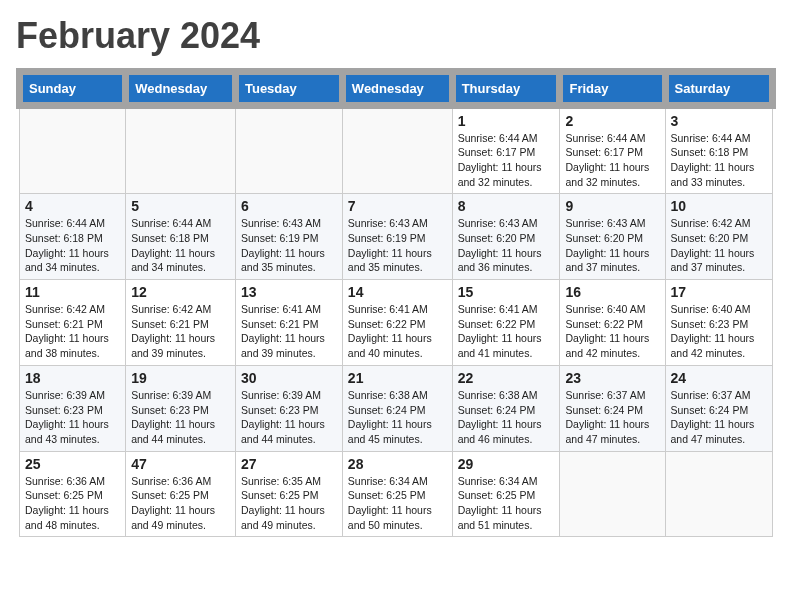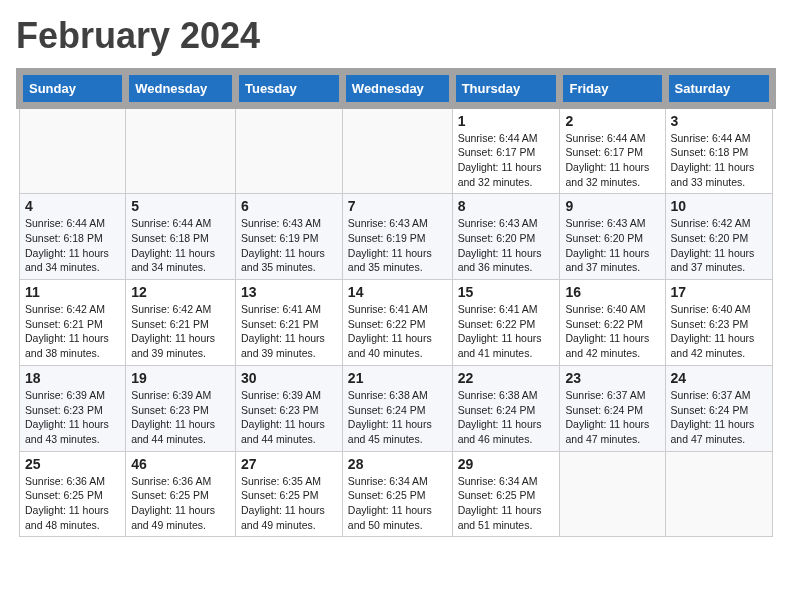--- a/index.html
+++ b/index.html
@@ -224,21 +224,21 @@
           <span class="day-num">24</span>
           <div class="day-info">Sunrise: 6:37 AM<br>Sunset: 6:24 PM<br>Daylight: 11 hours and 47 minutes.</div>
         </td>
       </tr>
       <tr>
         <td>
           <span class="day-num">25</span>
           <div class="day-info">Sunrise: 6:36 AM<br>Sunset: 6:25 PM<br>Daylight: 11 hours and 48 minutes.</div>
         </td>
         <td>
-          <span class="day-num">46</span>
+          <span class="day-num">47</span>
           <div class="day-info">Sunrise: 6:36 AM<br>Sunset: 6:25 PM<br>Daylight: 11 hours and 49 minutes.</div>
         </td>
         <td>
           <span class="day-num">27</span>
           <div class="day-info">Sunrise: 6:35 AM<br>Sunset: 6:25 PM<br>Daylight: 11 hours and 49 minutes.</div>
         </td>
         <td>
           <span class="day-num">28</span>
           <div class="day-info">Sunrise: 6:34 AM<br>Sunset: 6:25 PM<br>Daylight: 11 hours and 50 minutes.</div>
         </td>

